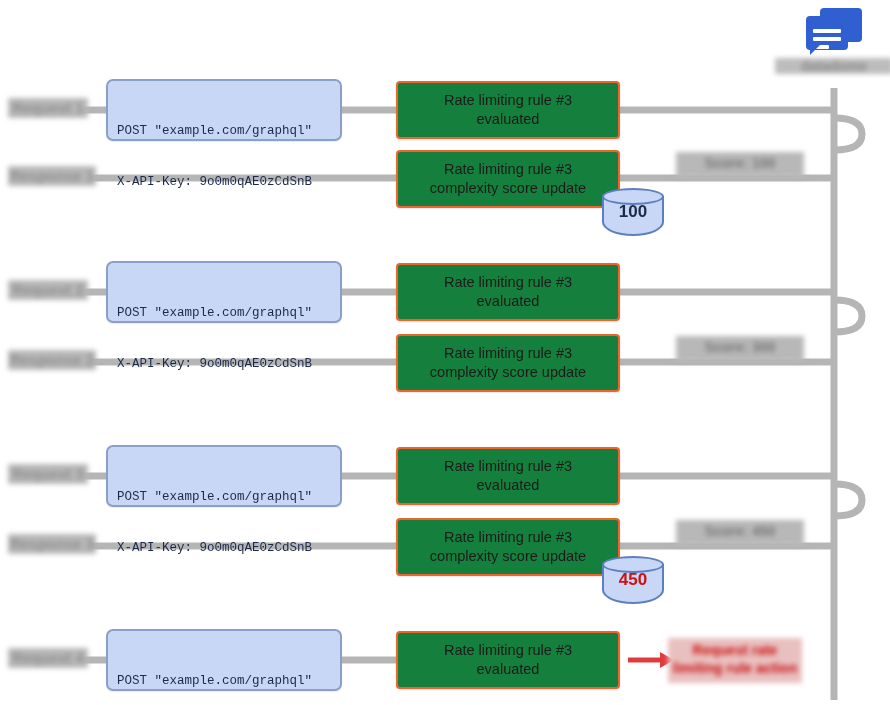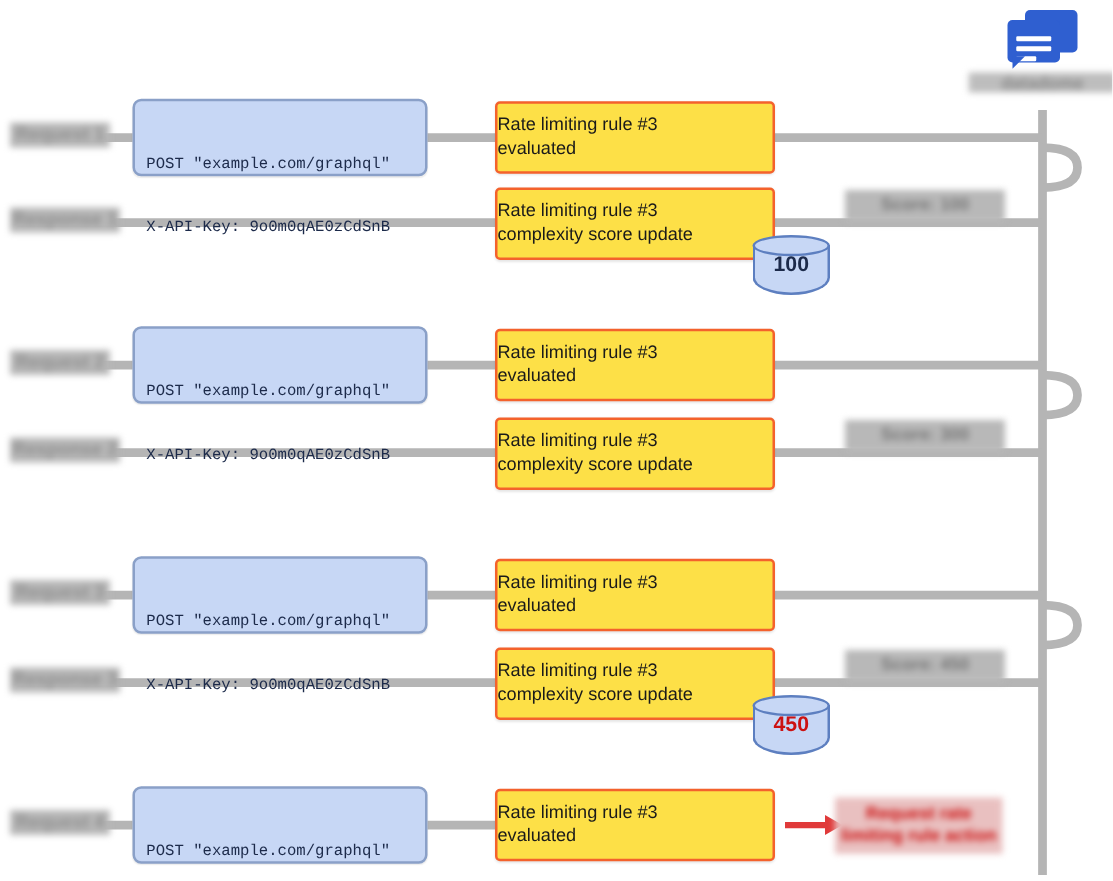--- a/index.html
+++ b/index.html
@@ -64,27 +64,27 @@
     white-space: pre;
   }
   .request-box .ln { display: block; }
 
   
   .rule-box {
     position: absolute;
     width: 224px;
     height: 58px;
     box-sizing: border-box;
-    background: #fde047;
+    background: #15803d;
     border: 2.5px solid #f4622c;
     border-radius: 4px;
     box-shadow: 0 1px 2px rgba(0,0,0,0.10);
     display: flex;
     flex-direction: column;
-    align-items: flex-start;
+    align-items: center;
     justify-content: center;
     font-size: 14.5px;
     line-height: 19px;
     color: #1a1a1a;
     text-align: center;
   }
 
   
   .db {
     position: absolute;

